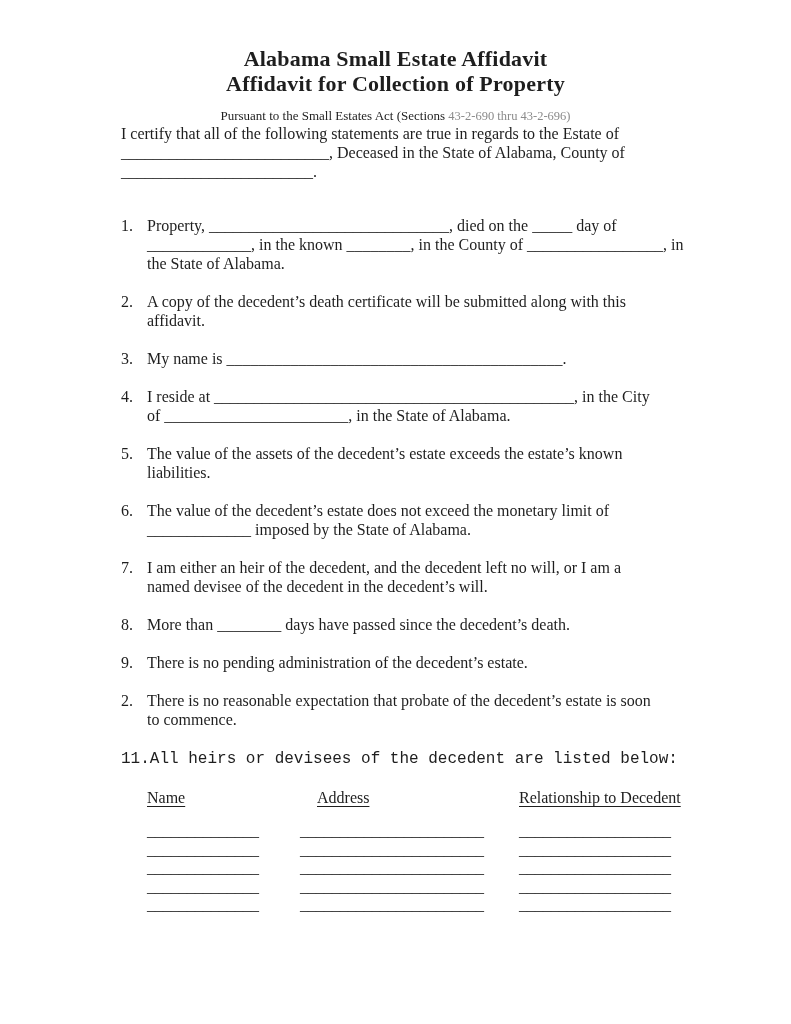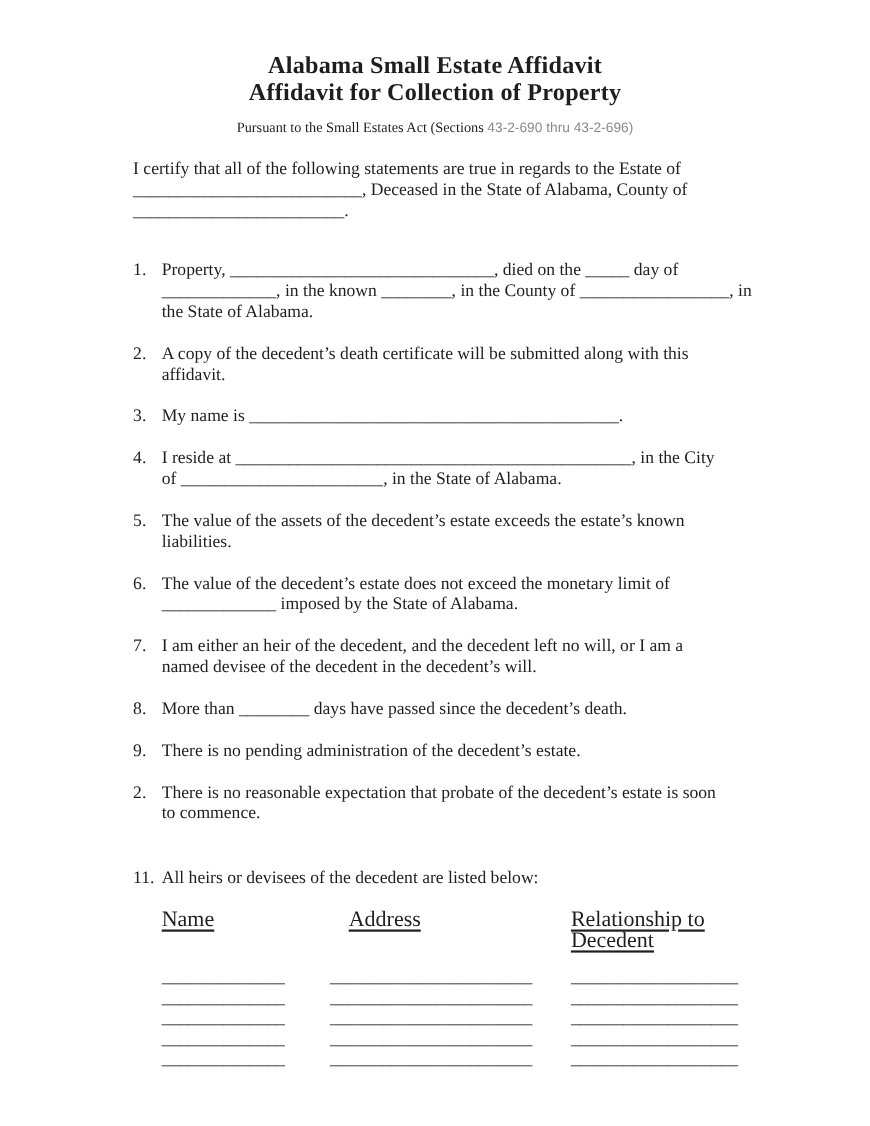--- a/index.html
+++ b/index.html
@@ -27,57 +27,56 @@
     letter-spacing: 0.2px;
   }
   .doc-subtitle {
     margin-top: 12px;
     text-align: center;
     font-size: 13px;
     line-height: 15px;
   }
   .doc-subtitle .sections {
     color: var(--muted);
-    font-family: Liberation Sans, sans-serif;
+    font-family: Liberation Serif, serif;
     font-size: 12.5px;
   }
   .body-area {
     margin-left: 121px;
     margin-right: 88px;
   }
   .intro {
-    margin-top: 20px;
     font-size: 16px;
   }
   .line {
     line-height: 19px;
     white-space: pre;
     font-size: 16px;
   }
   .items {
     margin-top: 35px;
   }
   .item {
     display: flex;
     margin-bottom: 19px;
   }
-  .item.gap-before { margin-top: 40px; }
+  .item.gap-before { margin-top: 21px; font-family: Liberation Mono, monospace; }
   .item .num {
     flex: 0 0 26px;
     line-height: 19px;
     font-size: 16px;
   }
   .heirs-table {
     margin-top: 1px;
     margin-left: 26px;
   }
   .heir-headers {
     display: grid;
     grid-template-columns: 153px 219px 1fr;
-    font-size: 20px;
+    font-size: 16px;
     line-height: 19px;
   }
   .heir-headers .hcell {
     text-decoration: underline;
     text-underline-offset: 3px;
   }
   .heir-headers .hcell.addr { padding-left: 17px; }
   .heir-rows { margin-top: 15px; }
   .heir-row {
     display: grid;

